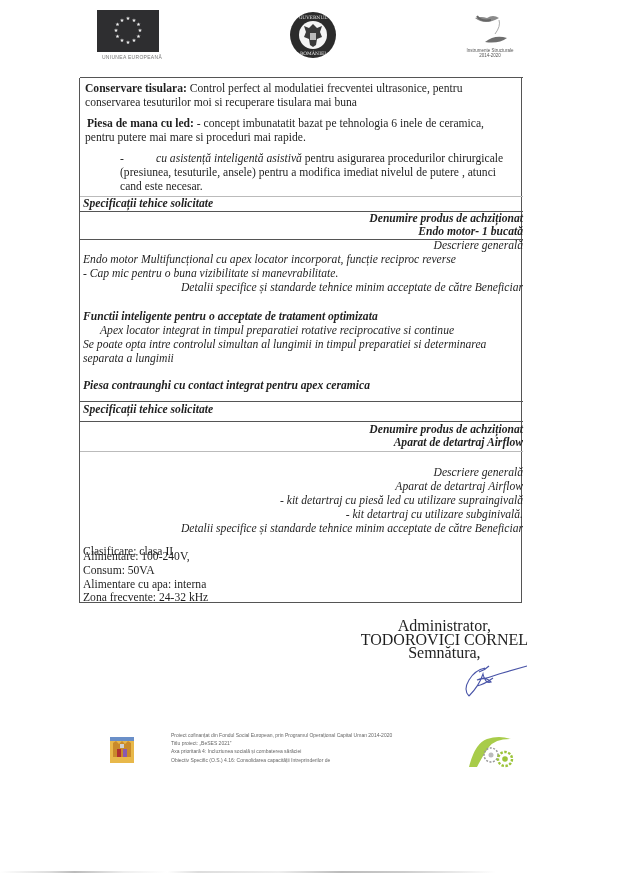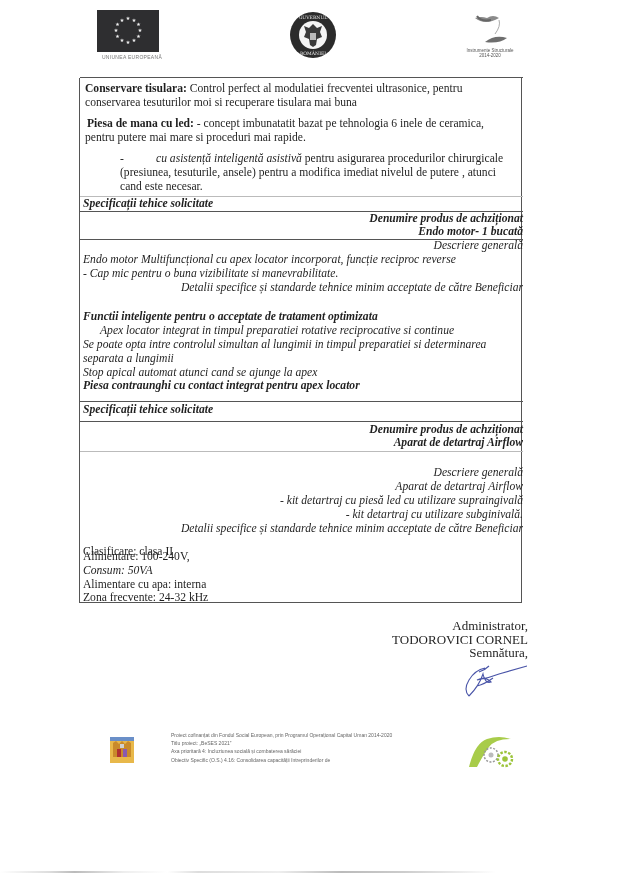--- a/index.html
+++ b/index.html
@@ -24,21 +24,21 @@
   .tbl { left: 79px; top: 78px; width: 443px; height: 525px; border-left: 1px solid #555; border-right: 1px solid #555; border-bottom: 1px solid #555; box-sizing: border-box; }
   .hline { position: absolute; left: 0; height: 0; border-top: 1px solid #555; }
   .hline.faint { border-top: 1px solid #bbb; }
 
   .txt { position: absolute; font-size: 11.6px; line-height: 13.5px; white-space: nowrap; }
   .b { font-weight: bold; }
   .i { font-style: italic; }
   .center { text-align: right; }
 
   
-  .sig-block { right: 92px; top: 619px; text-align: right; font-size: 13px; line-height: 13.5px; }
+  .sig-block { right: 92px; top: 619px; text-align: center; font-size: 16px; line-height: 13.5px; }
   .signature { left: 455px; top: 660px; width: 75px; height: 40px; }
 
   
   .footer-left-logo { left: 110px; top: 737px; width: 24px; height: 26px; }
   .footer-text { left: 171px; top: 731px; font-family: "Liberation Sans", sans-serif; font-size: 5px; line-height: 8.2px; color: #666; white-space: nowrap; }
   .footer-right-logo { left: 465px; top: 733px; width: 60px; height: 36px; }
 
   .scan-edge { left: 0; top: 871px; width: 620px; height: 2px; background: linear-gradient(90deg, #fff 0%, #ddd 8%, #bbb 12%, #eee 20%, #fff 27%, #ddd 32%, #eee 45%, #bbb 55%, #ccc 65%, #fff 80%); }
 </style>
 </head>
@@ -120,41 +120,40 @@
 
   <div class="txt i center" style="left:0; width:443px; top:161px;">Descriere generală</div>
   <div class="txt i" style="left:3px; top:175px;">Endo motor Multifuncțional cu apex locator incorporat, funcție reciproc reverse</div>
   <div class="txt i" style="left:3px; top:189px;">- Cap mic pentru o buna vizibilitate si manevrabilitate.</div>
   <div class="txt i center" style="left:0; width:443px; top:203px;">Detalii specifice și standarde tehnice minim acceptate de către Beneficiar</div>
 
   <div class="txt b i" style="left:3px; top:232px;">Functii inteligente pentru o acceptate de tratament optimizata</div>
   <div class="txt i" style="left:20px; top:246px;">Apex locator integrat in timpul preparatiei rotative reciprocative si continue</div>
   <div class="txt i" style="left:3px; top:260px;">Se poate opta intre controlul simultan al lungimii in timpul preparatiei si determinarea</div>
   <div class="txt i" style="left:3px; top:274px;">separata a lungimii</div>
-  <div class="txt i" style="left:3px; top:288px;">Stop apical automat atunci cand se ajunge la apex</div>
-  <div class="txt b i" style="left:3px; top:301px;">Piesa contraunghi cu contact integrat pentru apex locator</div>
+  <div class="txt b i" style="left:3px; top:301px;">Piesa contraunghi cu contact integrat pentru apex ceramica</div>
 
   <div class="hline" style="top:323px; width:443px;"></div>
 
   <div class="txt b i" style="left:3px; top:325px;">Specificații tehice solicitate</div>
   <div class="hline" style="top:343px; width:443px;"></div>
 
   <div class="txt b i center" style="left:0; width:443px; top:345px;">Denumire produs de achziționat</div>
   <div class="txt b i center" style="left:0; width:443px; top:358px;">Aparat de detartraj  Airflow</div>
   <div class="hline faint" style="top:373px; width:443px;"></div>
 
   <div class="txt i center" style="left:0; width:443px; top:388px;">Descriere generală</div>
   <div class="txt i center" style="left:0; width:443px; top:402px;">Aparat de detartraj Airflow</div>
   <div class="txt i center" style="left:0; width:443px; top:416px;">- kit detartraj cu piesă led cu utilizare supraingivală</div>
   <div class="txt i center" style="left:0; width:443px; top:430px;">- kit detartraj cu utilizare subginivală.</div>
   <div class="txt i center" style="left:0; width:443px; top:444px;">Detalii specifice și standarde tehnice minim acceptate de către Beneficiar</div>
 
   <div class="txt" style="left:3px; top:458px;margin-top:9px;">Clasificare: clasa II</div>
   <div class="txt" style="left:3px; top:472px;">Alimentare: 100-240V,</div>
-  <div class="txt" style="left:3px; top:486px;font-style:italic;">Consum: 50VA</div>
+  <div class="txt" style="left:3px; top:486px;">Consum: 50VA</div>
   <div class="txt" style="left:3px; top:500px;">Alimentare cu apa: interna</div>
   <div class="txt" style="left:3px; top:513px;">Zona frecvente: 24-32 kHz</div>
 </div>
 
 <div class="abs sig-block">
   <div>Administrator,</div>
   <div>TODOROVICI CORNEL</div>
   <div>Semnătura,</div>
 </div>
 <div class="abs signature">

